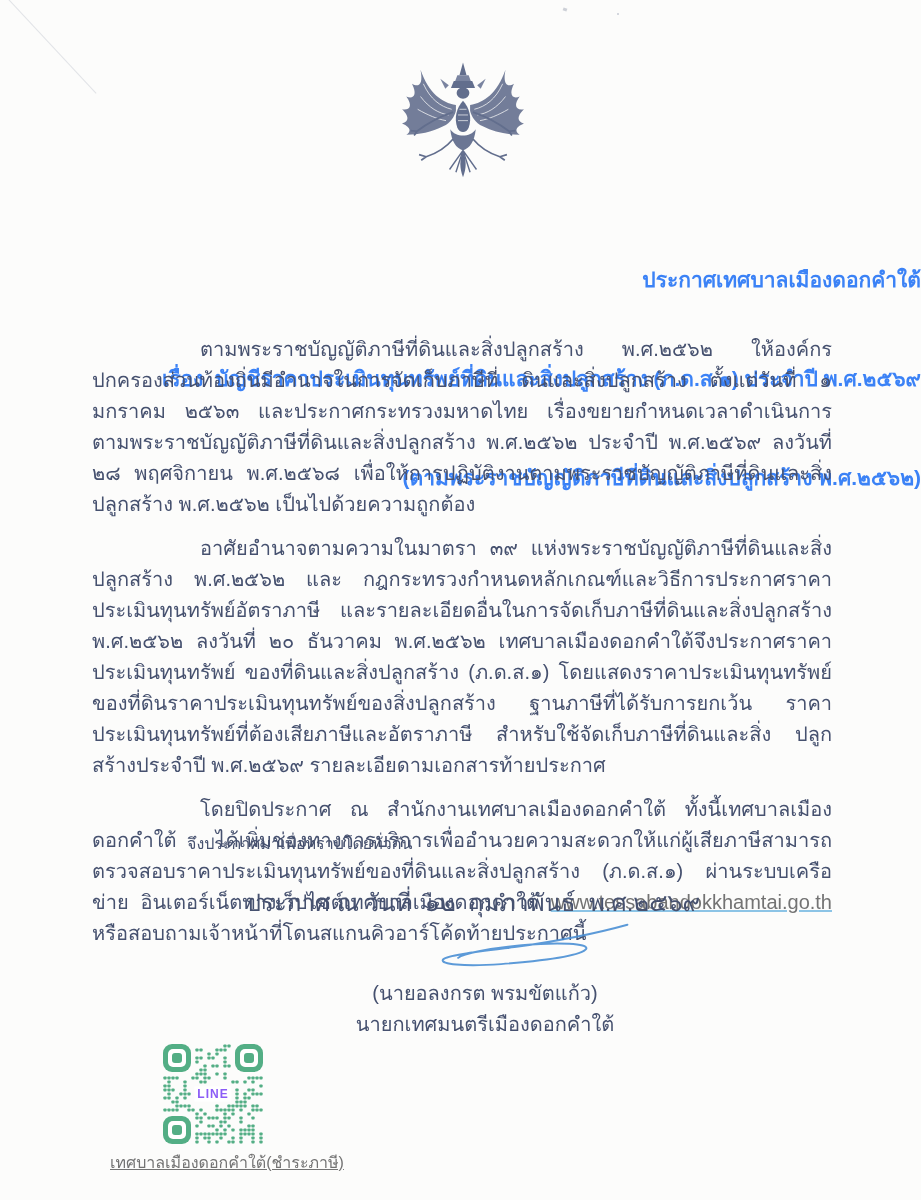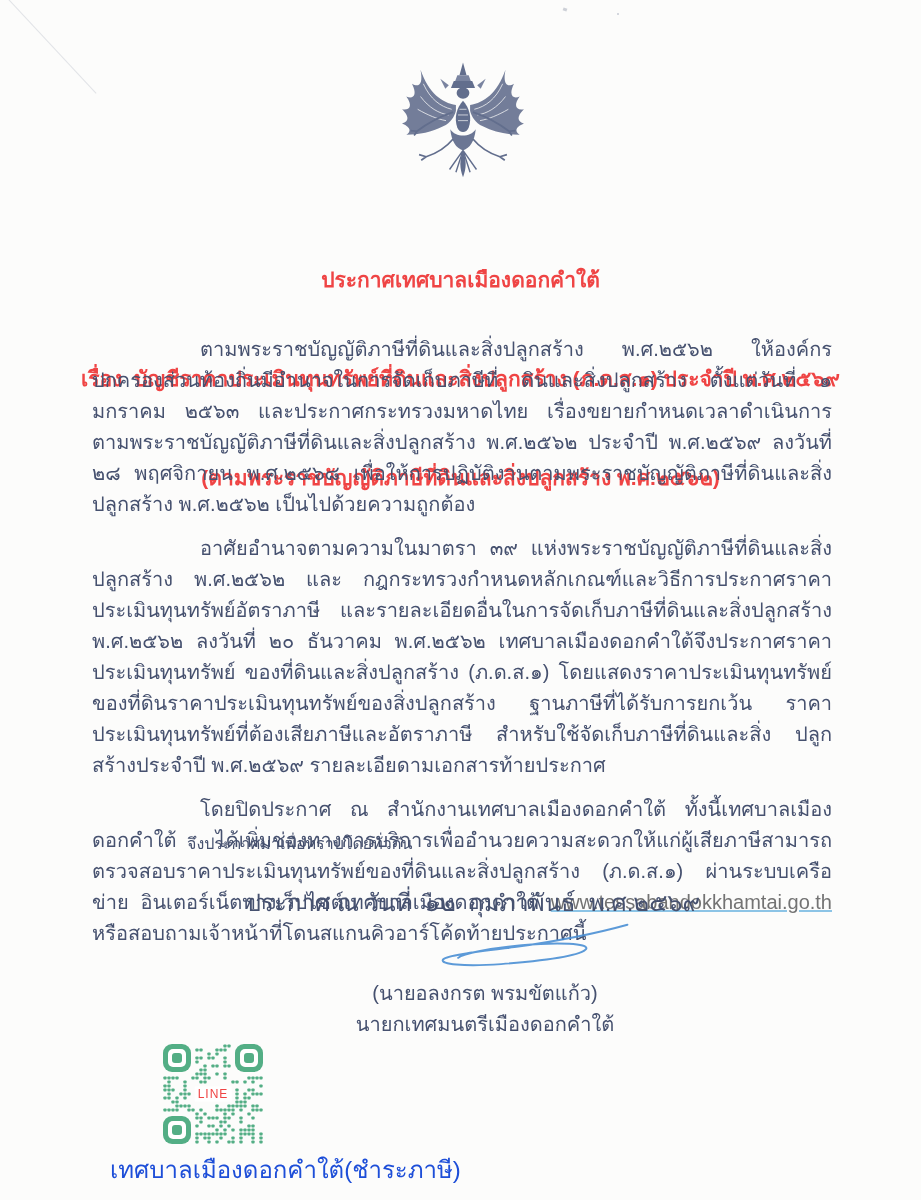--- a/index.html
+++ b/index.html
@@ -11,22 +11,22 @@
   }
   
   .scan-line{position:absolute;left:-30px;top:38px;width:150px;height:1px;background:#d3d6db;transform:rotate(47deg);opacity:.65;}
   .speck1{position:absolute;left:563px;top:8px;width:4px;height:3px;background:#b9bec8;opacity:.7;transform:rotate(20deg);}
   .speck2{position:absolute;left:617px;top:13px;width:2px;height:2px;background:#c3c8d1;opacity:.7;}
 
   .emblem{position:absolute;left:378px;top:58px;width:170px;height:138px;}
 
   .title-block{
     position:absolute;top:197px;left:0;width:100%;
-    text-align:center;font-weight:bold;font-size:21px;line-height:33px;
-    color:#ef4444;white-space:pre-wrap;
+    text-align:right;font-weight:bold;font-size:21px;line-height:33px;
+    color:#3b82f6;white-space:pre-wrap;
   }
 
   .body-text{
     position:absolute;top:334px;left:92px;width:740px;
     font-size:20px;line-height:31px;text-align:justify;
   }
   .body-text p{margin:0 0 13px 0;text-indent:108px;}
   .weblink{color:#737373;text-decoration:underline;text-decoration-color:#8cc4e6;cursor:pointer;}
 
   .closing-line{
@@ -39,24 +39,24 @@
   }
 
   .sig-block{position:absolute;top:920px;left:320px;width:330px;text-align:center;font-size:20px;line-height:31px;}
   .sig-svg{display:block;margin:0 0 2px 96px;}
   .sig-name{color:#46516f;}
   .sig-pos{color:#46516f;}
 
   .qr-wrap{position:absolute;left:163px;top:1044px;width:100px;height:100px;}
   .qr-label{
     position:absolute;left:50%;top:50%;transform:translate(-50%,-50%);
-    background:#ffffff;color:#ef4444;font-weight:normal;font-size:12px;
+    background:#ffffff;color:#8b5cf6;font-weight:bold;font-size:12px;
     letter-spacing:1px;padding:1px 3px;line-height:13px;
   }
-  .qr-caption{position:absolute;left:110px;top:1150px;font-size:24px;color:#1d4ed8;}
+  .qr-caption{position:absolute;left:110px;top:1150px;font-size:16px;color:#737373;text-decoration:underline;}
 </style>
 </head>
 <body>
 
 <div class="page">
 
   <div class="scan-line"></div>
   <div class="speck1"></div>
   <div class="speck2"></div>
 

